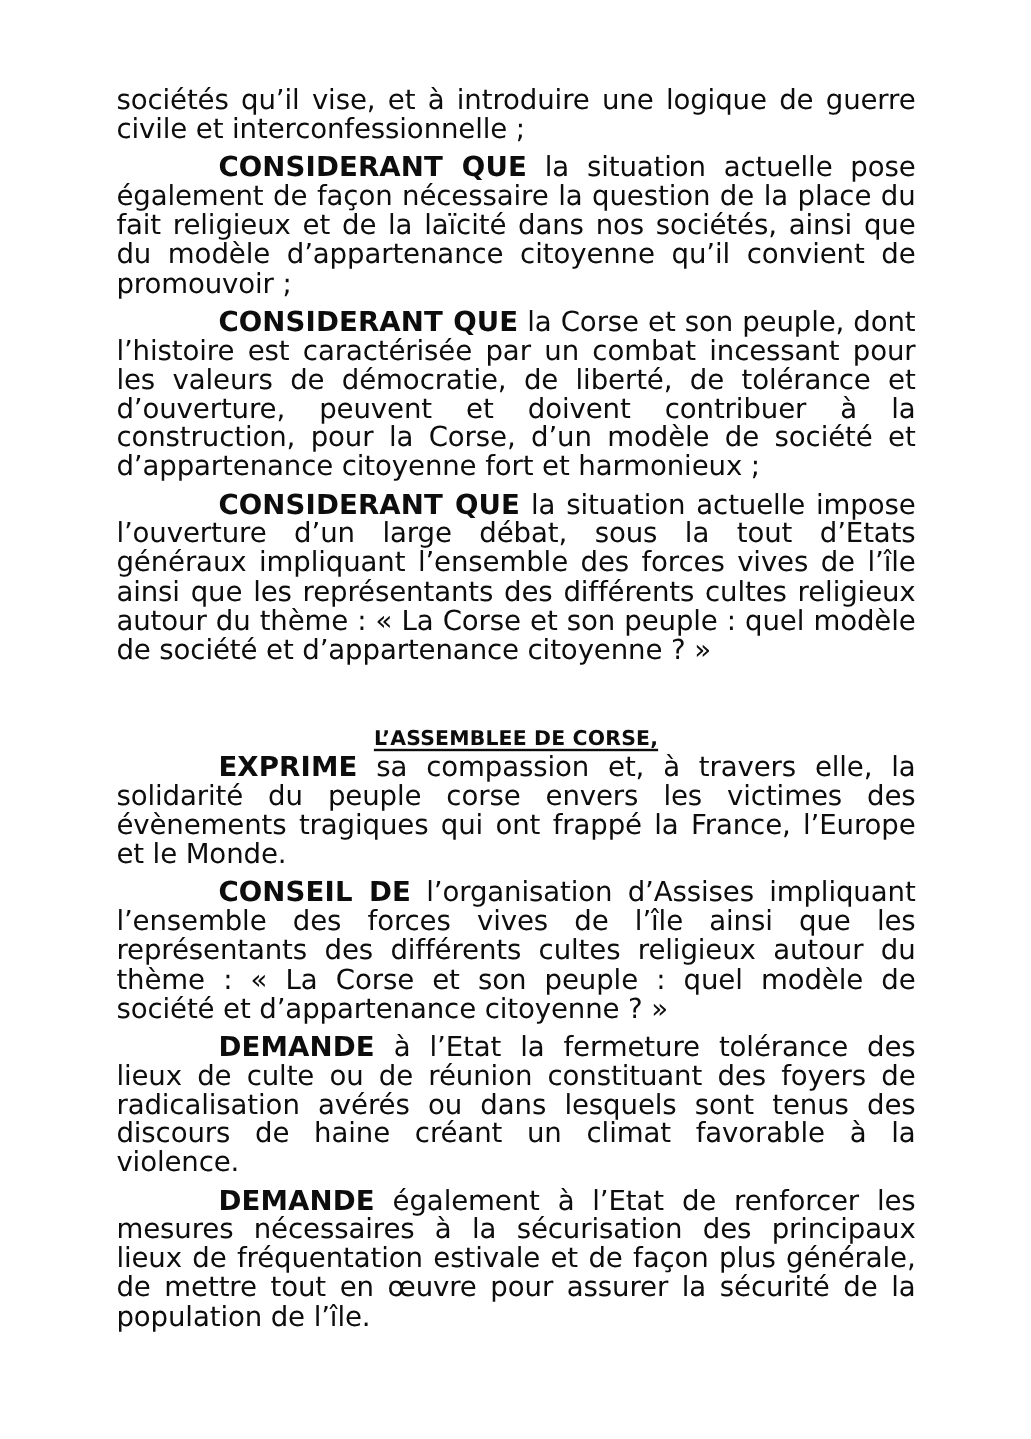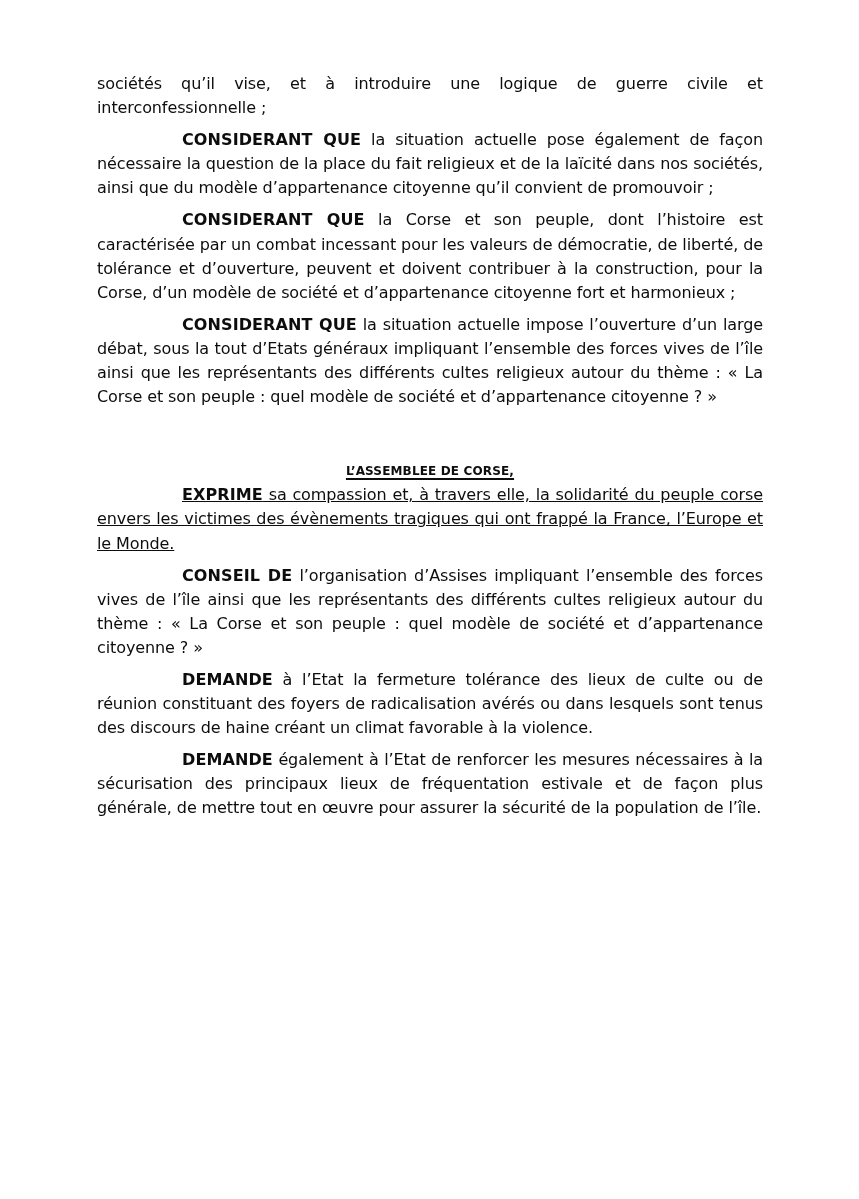--- a/index.html
+++ b/index.html
@@ -24,21 +24,21 @@
   }
   .doc-body {
     position: absolute;
     left: 97px;
     top: 72px;
     width: 666px;
   }
   p.para {
     margin: 0;
     padding: 0;
-    font-size: 16px;
+    font-size: 23px;
     line-height: 24.1px;
     text-align: justify;
     text-justify: inter-word;
     text-indent: 0;
     letter-spacing: -0.1px;
     word-spacing: 0px;
     -webkit-font-smoothing: antialiased;
   }
   p.para.indented {
     text-indent: 85px;
@@ -50,37 +50,36 @@
     font-weight: bold;
     letter-spacing: 0.1px;
   }
   .heading-block {
     margin-top: 50px;
     margin-bottom: 0;
   }
   h2.center-head {
     margin: 0;
     padding: 0;
-    font-size: 12px;
+    font-size: 17px;
     line-height: 24.1px;
     font-weight: bold;
     text-align: center;
     letter-spacing: 0.15px;
   }
   h2.center-head .ul {
     text-decoration: underline;
     text-decoration-thickness: 1.6px;
     text-underline-offset: 2.6px;
   }
   h2.center-head + h2.center-head {
     margin-top: 12px;
   }
   .after-heads {
     margin-top: 48px;
-    text-decoration: underline;
   }
 </style>
 </head>
 <body>
 
 <div class="page">
   <div class="doc-body">
 
     <p class="para"><span>sociétés qu’il vise, et à introduire une logique de guerre civile et interconfessionnelle ;</span></p>
 

